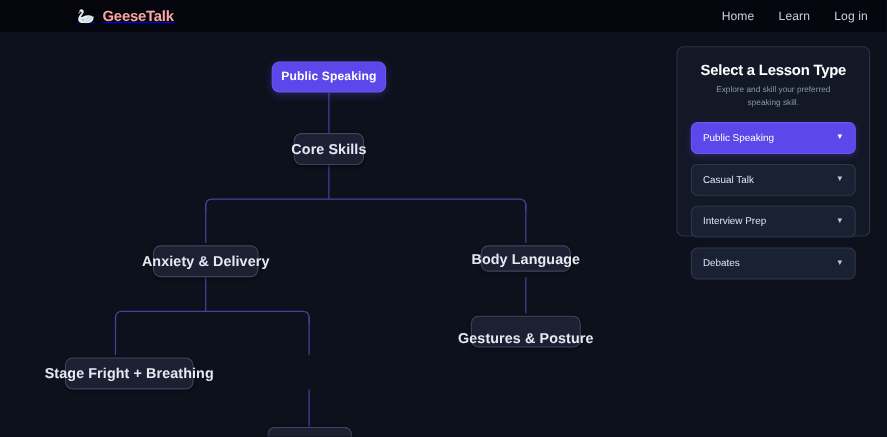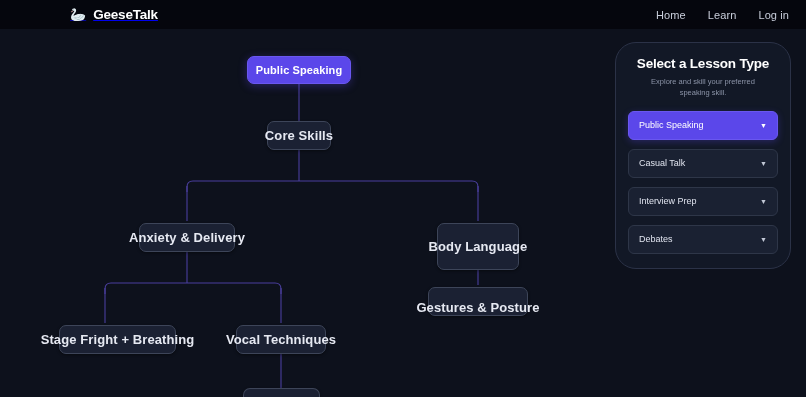--- a/index.html
+++ b/index.html
@@ -12,21 +12,21 @@
   #app { position: relative; width: 806px; height: 397px; background: #0d111c; overflow: hidden; }
 
   
   .header {
     position: absolute; left: 0; top: 0; width: 806px; height: 29px;
     background: #05060d;
     display: flex; align-items: center;
   }
   .brand { position: absolute; left: 70px; top: 0; height: 29px; display: flex; align-items: center; gap: 7px; }
   .brand-icon { font-size: 13px; line-height: 1; color: #e9e4d8; filter: saturate(0.6); }
-  .brand-name { font-size: 13.5px; font-weight: bold; color: #ffffff; letter-spacing: -0.2px; }
+  .brand-name { font-size: 13.5px; font-weight: bold; color: #fca5a5; letter-spacing: -0.2px; }
   .nav { position: absolute; right: 17px; top: 0; height: 29px; display: flex; align-items: center; gap: 22px; }
   .nav-link { font-size: 11px; color: #c9cedb; text-decoration: none; letter-spacing: 0.1px; }
 
   
   .canvas { position: absolute; left: 0; top: 29px; width: 806px; height: 368px; }
   .edges { position: absolute; left: 0; top: 0; width: 806px; height: 368px; pointer-events: none; }
 
   .node {
     position: absolute;
     display: flex; align-items: center; justify-content: center;
@@ -43,24 +43,24 @@
     background: #5b47ea;
     border: 1px solid #6a57f0;
     color: #ffffff;
     font-size: 11px;
     box-shadow: 0 2px 8px rgba(91,71,234,0.35);
   }
   .node.cut { border-bottom-color: transparent; border-radius: 7px 7px 0 0; }
 
   
   .panel {
-    position: absolute; left: 615px; top: 42px; width: 176px; height: 227px;
+    position: absolute; left: 615px; top: 42px; width: 176px; height: 173px;
     background: #121826;
     border: 1px solid #2b3247;
-    border-radius: 21px;
+    border-radius: 6px;
     padding: 13px 12px;
   }
   .panel-title {
     font-size: 13.5px; font-weight: bold; color: #ffffff; text-align: center;
     letter-spacing: -0.2px; margin-bottom: 6px;
   }
   .panel-sub {
     font-size: 7.5px; color: #8b93a7; text-align: center; line-height: 1.45;
     margin: 0 10px 12px 10px;
   }
@@ -133,31 +133,28 @@
     </div>
 
     <div class="node" style="left:267px; top:92px; width:64px; height:29px;">
       <span>Core Skills</span>
     </div>
 
     <div class="node" style="left:139px; top:194px; width:96px; height:29px;">
       <span>Anxiety &amp; Delivery</span>
     </div>
 
-    <div class="node" style="left:437px; top:194px; width:82px; height:47px;">
+    <div class="node" style="left:437px; top:194px; width:82px; height:24px;">
       <span>Body Language</span>
     </div>
 
     <div class="node" style="left:47px; top:296px; width:117px; height:29px;margin-left:12px;">
       <span>Stage Fright + Breathing</span>
     </div>
 
-    <div class="node" style="left:236px; top:296px; width:90px; height:29px;">
-      <span>Vocal Techniques</span>
-    </div>
 
     <div class="node" style="left:428px; top:258px; width:100px; height:29px;align-items:flex-end;">
       <span>Gestures &amp; Posture</span>
     </div>
 
     <div class="node cut" style="left:243px; top:359px; width:77px; height:29px;">
       <span></span>
     </div>
 
   </div>

